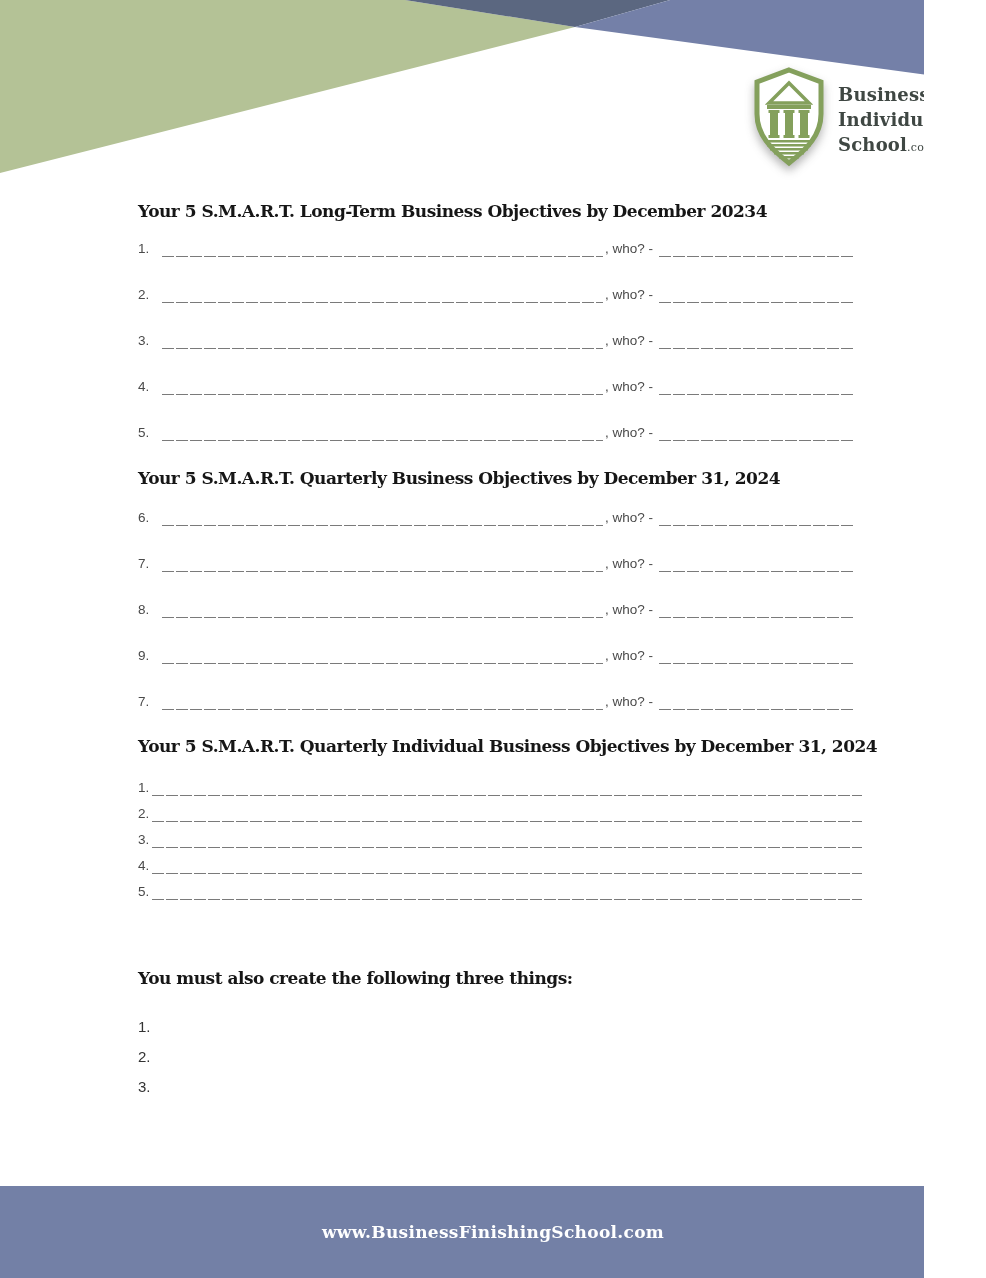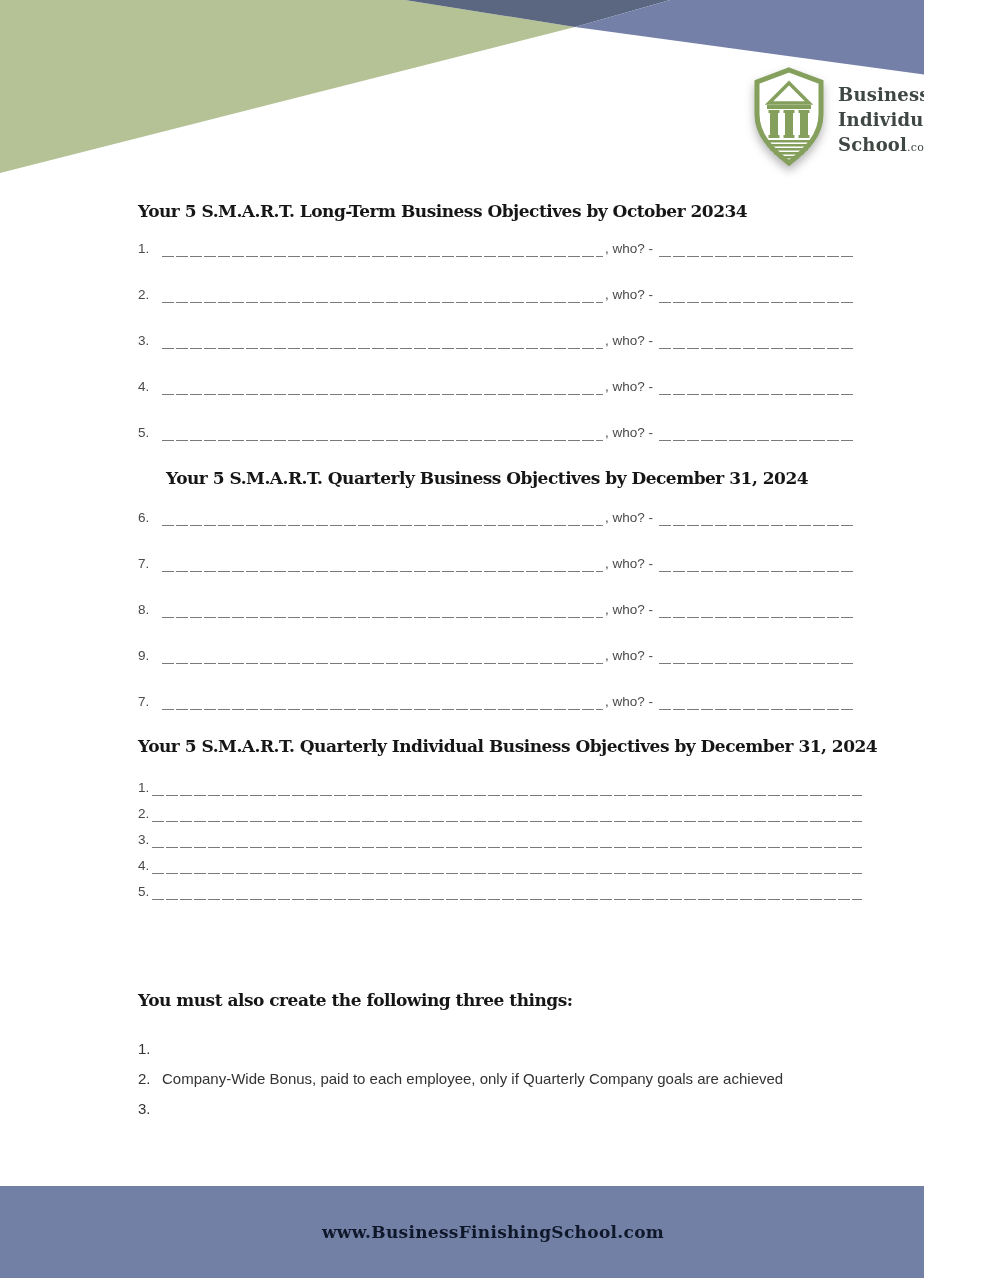--- a/index.html
+++ b/index.html
@@ -21,23 +21,23 @@
   }
   .logo-text .tld { font-size:11px; font-weight:normal; }
 
   
   .content { position:absolute; left:138px; top:0; width:724px; color:#4a4a4a; }
   h2.sec-heading {
     margin:0; font-family:"DejaVu Serif", serif; font-weight:bold;
     font-size:17px; line-height:1.2; color:#161616; letter-spacing:-0.5px; white-space:nowrap;
   }
   #heading-1 { margin-top:201px; }
-  #heading-2 { margin-top:27px;margin-left:28px; }
+  #heading-2 { margin-top:27px; }
   #heading-3 { margin-top:12px; }
-  #heading-4 { margin-top:90px; }
+  #heading-4 { margin-top:68px; }
 
   .rows-who { margin-top:16px; }
   #rows-2 { margin-top:17px; }
   .obj-row {
     display:flex; align-items:flex-end; height:20px; margin-bottom:26px;
     width:717px; font-size:13.5px; color:#4a4a4a;
   }
   .obj-row .num { flex:none; width:24px; line-height:16px; }
   .blank {
     height:16px; align-self:flex-end;
@@ -59,21 +59,21 @@
   .create-item { display:flex; line-height:30px; font-size:15px; color:#333333; }
   .create-item .c-num { flex:none; width:24px; }
 
   
   .footer {
     position:absolute; left:0; top:1186px; width:986px; height:92px;
     background:#7380a6; display:flex; align-items:center; justify-content:center;
   }
   .footer-url {
     font-family:"DejaVu Serif", serif; font-weight:bold; font-size:17px;
-    color:#0f172a; letter-spacing:0.3px; text-decoration:none;
+    color:#ffffff; letter-spacing:0.3px; text-decoration:none;
   }
 </style>
 </head>
 <body>
 
 <div class="page">
 
   <svg class="header-deco" width="986" height="180" viewBox="0 0 986 180">
     <polygon points="0,0 405,0 575,27 0,173" fill="#b4c296"></polygon>
     <polygon points="405,0 670,0 575,27" fill="#5b6780"></polygon>
@@ -104,21 +104,21 @@
     </svg>
     <div class="logo-text">
       <div>Business</div>
       <div>Individual</div>
       <div><span>School</span><span class="tld">.com</span></div>
     </div>
   </div>
 
   <div class="content">
 
-    <h2 class="sec-heading" id="heading-1">Your 5 S.M.A.R.T. Long-Term Business Objectives by October 20234</h2>
+    <h2 class="sec-heading" id="heading-1">Your 5 S.M.A.R.T. Long-Term Business Objectives by December 20234</h2>
 
     <div class="rows-who" id="rows-1">
       <div class="obj-row">
         <span class="num">1.</span>
         <span class="blank main-blank"></span>
         <span class="who">, who? -</span>
         <span class="blank who-blank"></span>
       </div>
       <div class="obj-row">
         <span class="num">2.</span>
@@ -207,21 +207,20 @@
     </div>
 
     <h2 class="sec-heading" id="heading-4">You must also create the following three things:</h2>
 
     <div class="create-list">
       <div class="create-item">
         <span class="c-num">1.</span>
       </div>
       <div class="create-item">
         <span class="c-num">2.</span>
-        <span>Company-Wide Bonus, paid to each employee, only if Quarterly Company goals are achieved</span>
       </div>
       <div class="create-item">
         <span class="c-num">3.</span>
       </div>
     </div>
 
   </div>
 
   <div class="footer">
     <a class="footer-url" href="#">www.BusinessFinishingSchool.com</a>

